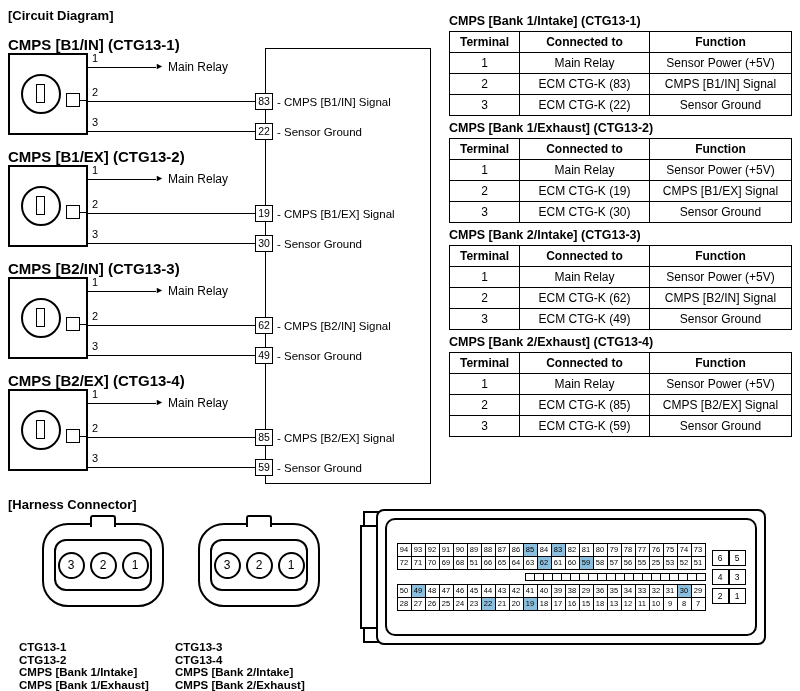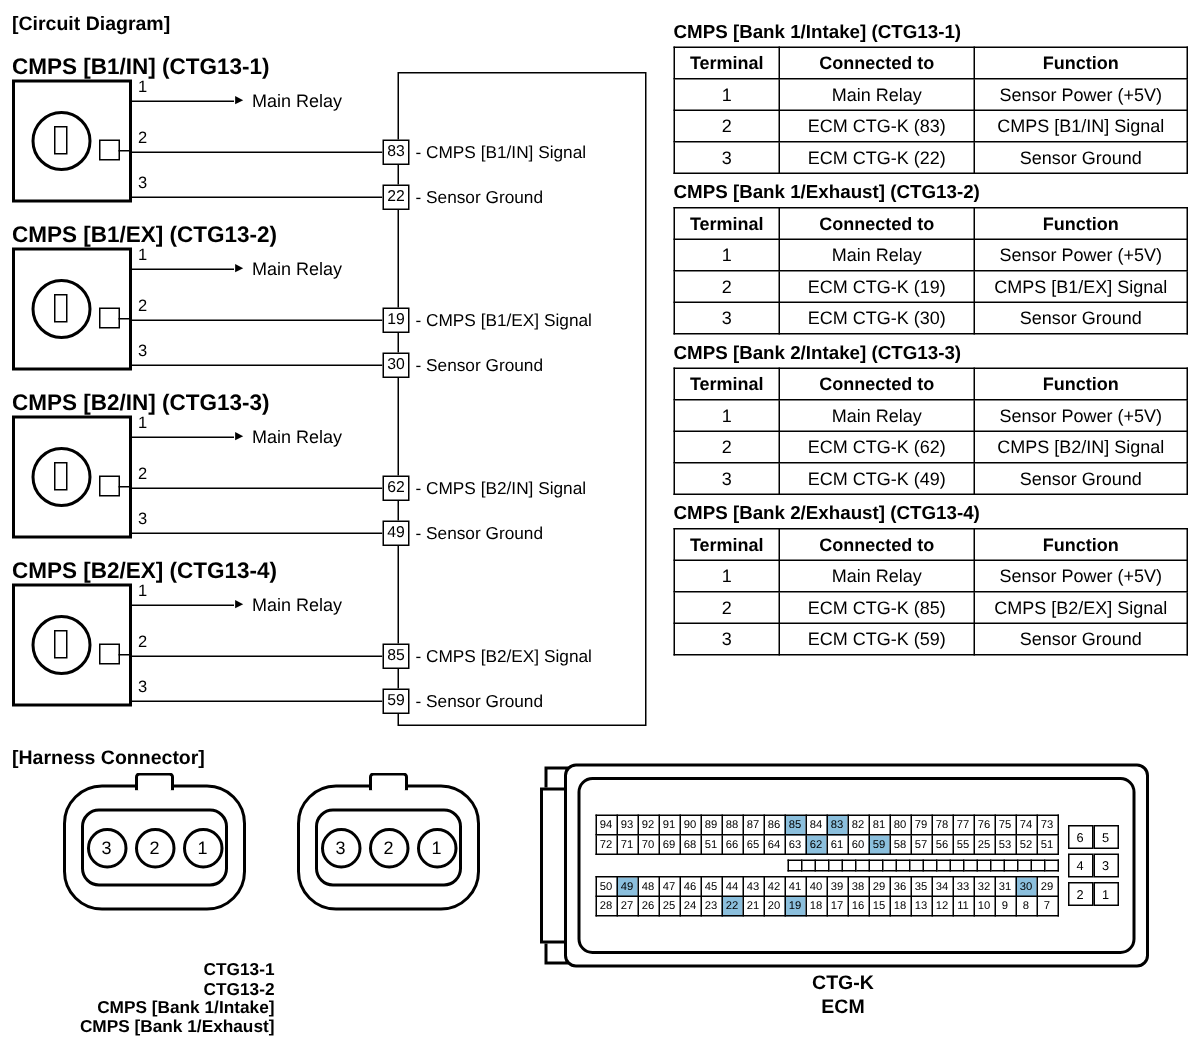--- a/index.html
+++ b/index.html
@@ -47,21 +47,21 @@
   col.c-term { width:70px; } col.c-conn { width:130px; } col.c-func { width:auto; }
 
   
   .harness { position:absolute; left:8px; top:497px; width:784px; height:194px; }
   .connector { position:absolute; top:26px; width:118px; }
   .connector-1 { left:34px; } .connector-2 { left:190px; }
   .conn-outer { position:relative; width:118px; height:80px; border:2.5px solid #000; border-radius:26px; background:#fff; }
   .conn-tab { position:absolute; left:50%; transform:translateX(-50%); top:-10px; width:22px; height:10px; border:2px solid #000; border-bottom:none; border-radius:3px 3px 0 0; background:#fff; }
   .conn-inner { position:absolute; left:50%; transform:translateX(-50%); top:14px; width:94px; height:48px; border:2px solid #000; border-radius:12px; display:flex; align-items:center; justify-content:center; gap:5px; background:#fff; }
   .conn-pin { width:23px; height:23px; border:2px solid #000; border-radius:50%; font-size:12px; display:flex; align-items:center; justify-content:center; }
-  .connector-labels { position:absolute; left:50%; transform:translateX(-50%); top:118px; width:164px; text-align:right; font-weight:bold; font-size:11.5px; line-height:12.5px; }
+  .connector-labels { position:absolute; left:50%; transform:translateX(-50%); top:118px; width:164px; text-align:left; font-weight:bold; font-size:11.5px; line-height:12.5px; }
   .ecm-conn { position:absolute; left:352px; top:12px; width:404px; height:134px; }
   .ecm-left-tab { position:absolute; left:0; top:16px; width:18px; height:100px; border:2px solid #000; background:#fff; }
   .ecm-bump { position:absolute; width:12px; height:14px; border:2px solid #000; background:#fff; }
   .ecm-bump-top { left:3px; top:2px; } .ecm-bump-bottom { left:3px; top:116px; }
   .ecm-body { position:absolute; left:16px; top:0; width:386px; height:132px; border:2.5px solid #000; border-radius:8px; background:#fff; }
   .ecm-inner { position:absolute; left:7px; top:7px; right:7px; bottom:7px; border:2px solid #000; border-radius:10px; display:flex; align-items:center; justify-content:center; gap:6px; }
   .pin-main { display:flex; flex-direction:column; align-items:flex-end; gap:3px; }
   table.pins { border-collapse:collapse; }
   .pins td { border:1px solid #000; width:13px; height:12px; font-size:7.5px; text-align:center; padding:0; line-height:1; }
   table.pins-small td { width:8px; height:6px; }
@@ -354,20 +354,26 @@
     </div>
 
     <div class="connector connector-2">
       <div class="conn-outer">
         <div class="conn-tab"></div>
         <div class="conn-inner">
           <div class="conn-pin">3</div>
           <div class="conn-pin">2</div>
           <div class="conn-pin">1</div>
         </div>
+      </div>
+      <div class="connector-labels">
+        <div>CTG13-3</div>
+        <div>CTG13-4</div>
+        <div>CMPS [Bank 2/Intake]</div>
+        <div>CMPS [Bank 2/Exhaust]</div>
       </div>
     </div>
 
     <div class="ecm-conn">
       <div class="ecm-bump ecm-bump-top"></div>
       <div class="ecm-bump ecm-bump-bottom"></div>
       <div class="ecm-left-tab"></div>
       <div class="ecm-body">
         <div class="ecm-inner">
           <div class="pin-main">
@@ -514,19 +520,15 @@
                 </tr>
                 <tr>
                   <td>2</td>
                   <td>1</td>
                 </tr>
               </tbody>
             </table>
         </div>
       </div>
     </div>
-    <div class="ecm-labels">
-      <div>CTG-K</div>
-      <div>ECM</div>
-    </div>
   </section>
 
 </div>
 
 </body></html>

